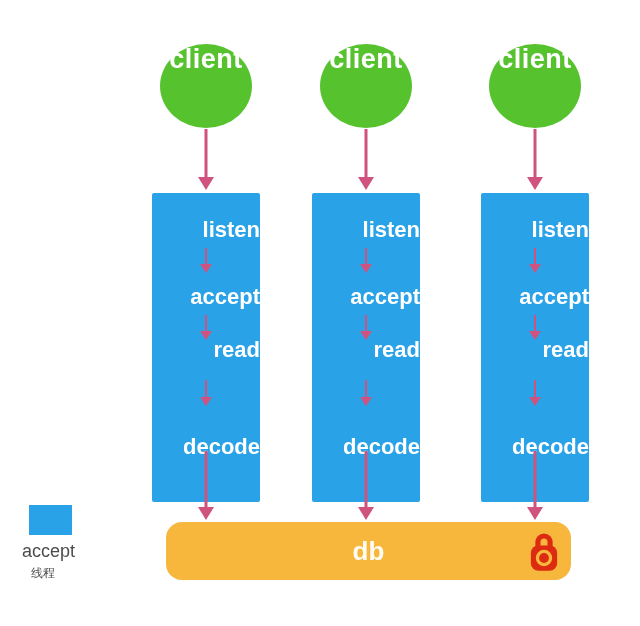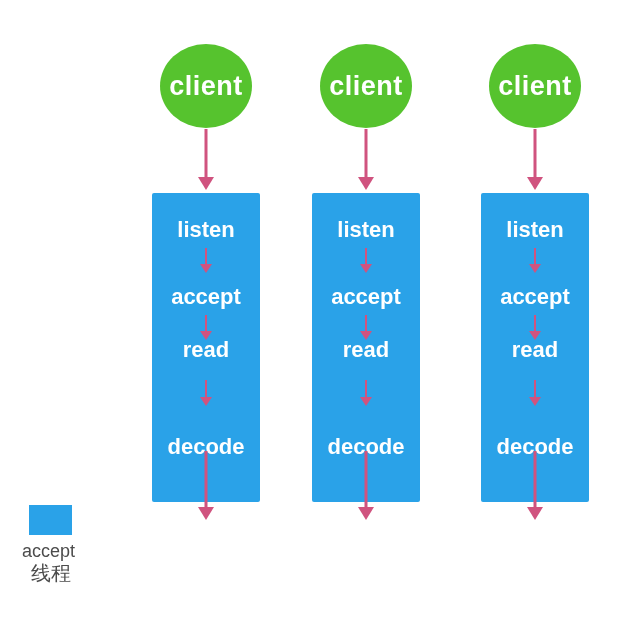--- a/index.html
+++ b/index.html
@@ -9,32 +9,32 @@
     font-family:"Liberation Sans","DejaVu Sans",sans-serif;
   }
   
   .k0{--cx:206px}.k1{--cx:366px}.k2{--cx:535px}
 
   
   .client{
     position:absolute;top:44px;left:calc(var(--cx) - 46px);
     width:92px;height:84px;border-radius:50%;
     background:var(--client-green);
-    display:flex;align-items:center;justify-content:center;
+    display:flex;justify-content:center;
     color:var(--node-text);font-size:27px;font-weight:bold;letter-spacing:.5px;
   }
 
   
   .box{
     position:absolute;top:193px;left:calc(var(--cx) - 54px);
     width:108px;height:309px;border-radius:2px;
     background:var(--worker-blue);
   }
   .step{
-    position:absolute;left:0;right:0;text-align:center;
+    position:absolute;left:0;right:0;text-align:right;
     color:var(--node-text);font-size:22px;font-weight:bold;line-height:26px;
   }
   .s1{top:24px}.s2{top:91px}.s3{top:144px}.s4{top:241px}
 
   
   .arrow{position:absolute;width:16px}
   .arrow i{display:block;position:absolute}
   .arrow .stem{top:0;bottom:9px;left:50%;width:3px;transform:translateX(-50%);background:var(--arrow-pink)}
   .arrow .head{bottom:0;left:50%;transform:translateX(-50%);width:0;height:0;
     border-left:8px solid transparent;border-right:8px solid transparent;
@@ -52,21 +52,21 @@
     background:var(--db-orange);
     display:flex;align-items:center;justify-content:center;
     color:#fffdf3;font-size:26px;font-weight:bold;
   }
   .lock{position:absolute;right:12px;top:7px;width:30px;height:44px}
 
   
   .legend-swatch{position:absolute;left:29px;top:505px;width:43px;height:30px;background:var(--worker-blue)}
   .legend-label{position:absolute;left:22px;top:540px;color:var(--legend-text);font-size:18px;line-height:22px}
   .legend-label span{display:block}
-  .legend-label .l2{padding-left:9px;font-size:20px}
+  .legend-label .l2{padding-left:9px;font-size:12px}
 </style>
 </head>
 <body>
 
 <div id="canvas">
 
   <div class="client k0">
     <span>client</span>
   </div>
   <div class="arrow med k0">
@@ -149,20 +149,28 @@
         <i class="stem"></i>
         <i class="head"></i>
       </div>
     <span class="step s4">decode</span>
   </div>
   <div class="arrow long k2">
       <i class="stem"></i>
       <i class="head"></i>
     </div>
 
+  <div class="db-bar">
+    <span>db</span>
+    <svg class="lock" viewBox="0 0 32 44" aria-hidden="true">
+      <path d="M9.5 19 v-6.5 a6.5 6.5 0 0 1 13 0 V19" fill="none" stroke="var(--lock-red)" stroke-width="5.5" stroke-linecap="round"></path>
+      <rect x="2" y="16" width="28" height="27" rx="8" fill="var(--lock-red)"></rect>
+      <circle cx="16" cy="29.5" r="7" fill="none" stroke="var(--db-orange)" stroke-width="3.5"></circle>
+    </svg>
+  </div>
 
   <div class="legend-swatch"></div>
   <div class="legend-label">
     <span class="l1">accept</span>
     <span class="l2">线程</span>
   </div>
 
 </div>
 
 </body></html>

